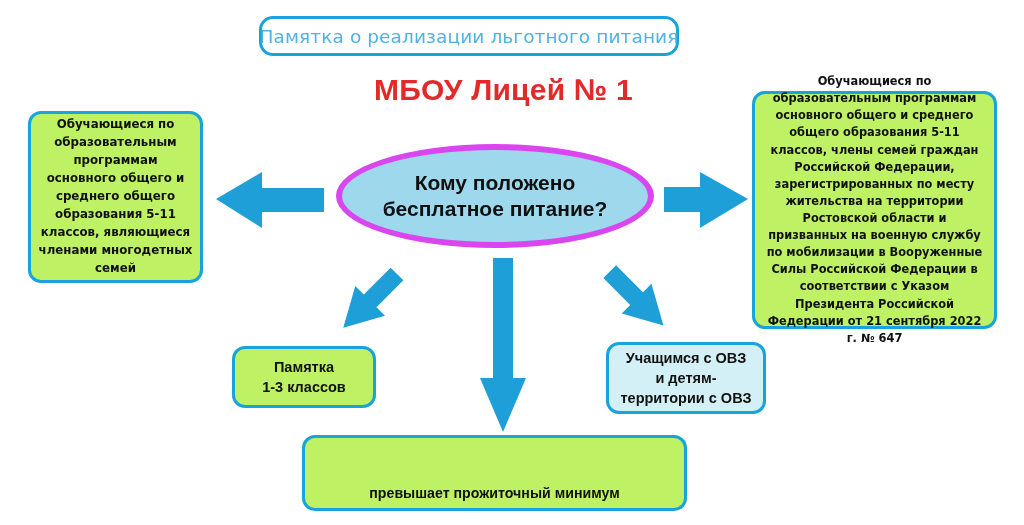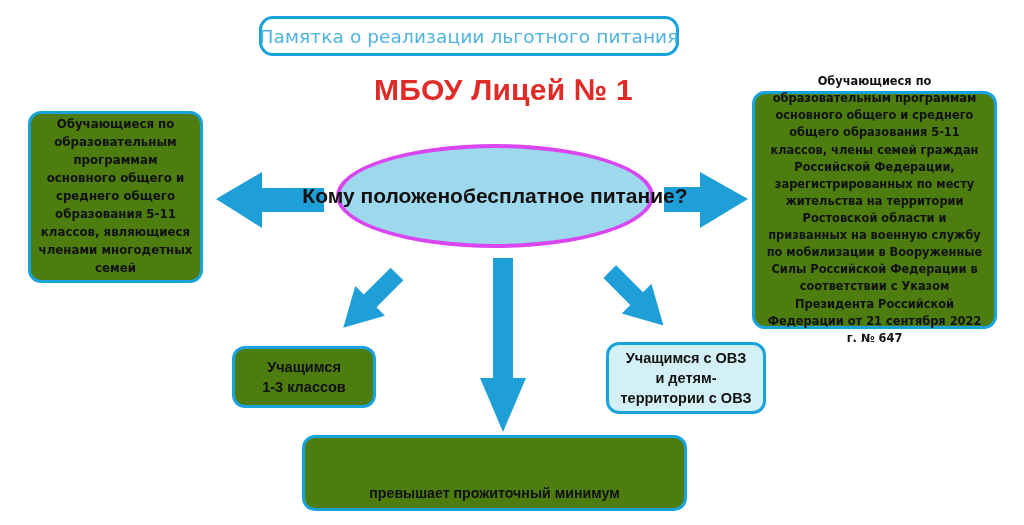--- a/index.html
+++ b/index.html
@@ -60,45 +60,45 @@
   }
 
   
   #center-ellipse {
     position: absolute;
     left: 336px;
     top: 144px;
     width: 318px;
     height: 104px;
     box-sizing: border-box;
-    border: 4px solid #d946ef;
+    border: 6px solid #d946ef;
     border-radius: 50%;
     background: #9ed8ec;
     display: flex;
-    flex-direction: row;
+    flex-direction: column;
     align-items: center;
     justify-content: center;
     text-align: center;
   }
   #center-ellipse .ellipse-line {
     color: #101010;
     font-size: 21px;
     font-weight: bold;
     font-family: "Liberation Sans", sans-serif;
     line-height: 1.22;
     white-space: nowrap;
   }
 
   
   .node-box {
     position: absolute;
     box-sizing: border-box;
     border: 3px solid #18a3dc;
     border-radius: 13px;
-    background: #4d7c0f;
+    background: #bef264;
     display: flex;
     align-items: center;
     justify-content: center;
     text-align: center;
   }
   .node-box .box-text {
     color: #111111;
     font-weight: bold;
   }
 
@@ -202,21 +202,21 @@
 <div id="box-left" class="node-box">
   <span class="box-text">Обучающиеся по образовательным программам основного общего и среднего общего образования 5-11 классов, являющиеся членами многодетных семей</span>
 </div>
 
 <div id="box-right" class="node-box">
   <span class="box-text">Обучающиеся по образовательным программам основного общего и среднего общего образования 5-11 классов, члены семей граждан Российской Федерации, зарегистрированных по месту жительства на территории Ростовской области и призванных на военную службу по мобилизации в Вооруженные Силы Российской Федерации в соответствии с Указом Президента Российской Федерации от 21 сентября 2022 г. № 647</span>
 </div>
 
 <div id="box-primary" class="node-box">
   <span class="box-text">
-    <span class="nowrap">Учащимся</span><br>
+    <span class="nowrap">Памятка</span><br>
     <span class="nowrap">1-3 классов</span>
   </span>
 </div>
 
 <div id="box-ovz" class="node-box">
   <span class="box-text">
     <span class="nowrap">Учащимся с ОВЗ</span><br>
     <span class="nowrap">и детям-</span><br>
     <span class="nowrap">территории с ОВЗ</span>
   </span>

